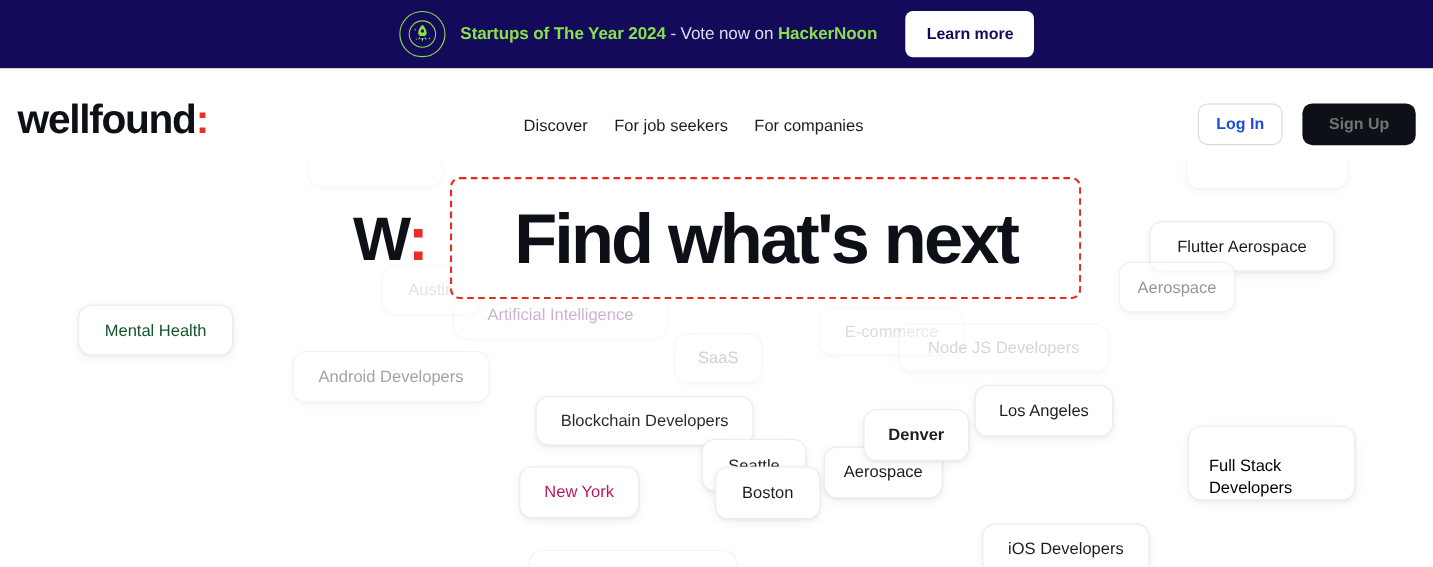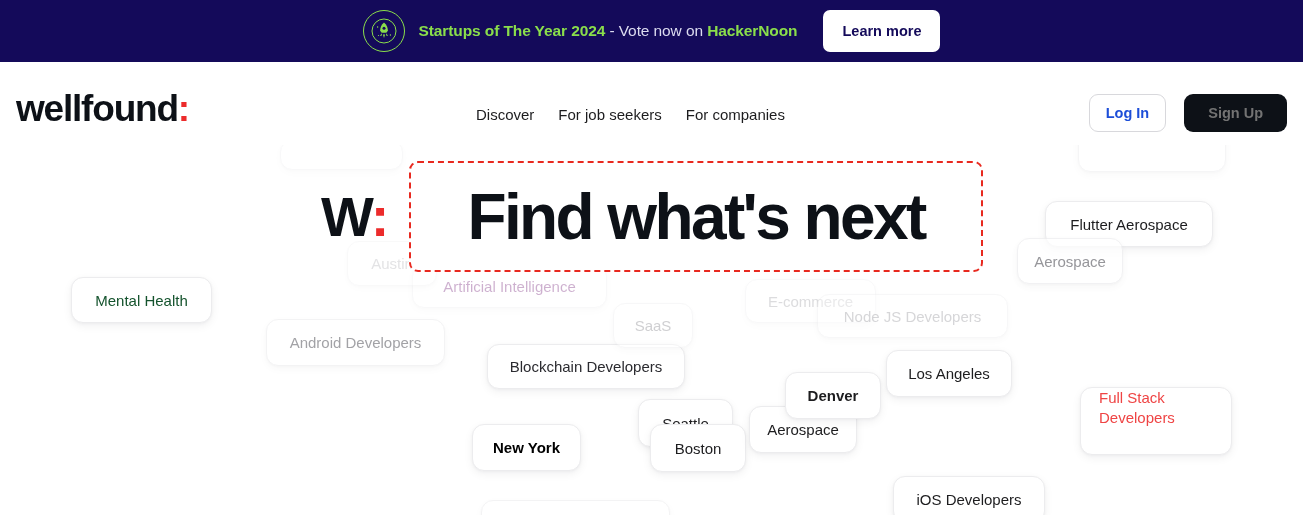--- a/index.html
+++ b/index.html
@@ -150,24 +150,24 @@
   <div id="tag-layer">
       <div class="pill" style="left: 1078px; top: 128px; width: 148px; height: 44px; opacity: 0.5; z-index: 22;"></div>
       <div class="pill" style="left: 481px; top: 500px; width: 189px; height: 46px; opacity: 0.6; z-index: 22;"></div>
       <div class="pill" style="left: 280px; top: 140px; width: 123px; height: 30px; opacity: 0.35; z-index: 22;"></div>
       <div class="pill" style="left: 71px; top: 277px; width: 141px; height: 46px; opacity: 1; color: #14532d; font-size: 15px; z-index: 25;">
         <span>Mental Health</span>
       </div>
       <div class="pill" style="left: 266px; top: 319px; width: 179px; height: 47px; opacity: 0.62; color: rgb(106, 106, 112); font-size: 15px; z-index: 26;">
         <span>Android Developers</span>
       </div>
-      <div class="pill" style="left: 487px; top: 344px; width: 198px; height: 45px; opacity: 1; color: rgb(43, 43, 48); font-size: 15px; z-index: 27;">
+      <div class="pill" style="left: 487px; top: 360px; width: 198px; height: 45px; opacity: 1; color: rgb(43, 43, 48); font-size: 15px; z-index: 27;">
         <span>Blockchain Developers</span>
       </div>
-      <div class="pill" style="left: 472px; top: 424px; width: 109px; height: 47px; opacity: 1; color: #000000; font-size: 15px; z-index: 28; font-weight: bold;">
+      <div class="pill" style="left: 472px; top: 424px; width: 109px; height: 47px; opacity: 1; color: #be185d; font-size: 15px; z-index: 28;">
         <span>New York</span>
       </div>
       <div class="pill" style="left: 638px; top: 399px; width: 95px; height: 48px; opacity: 1; color: rgb(29, 29, 31); font-size: 15px; z-index: 29;">
         <span>Seattle</span>
       </div>
       <div class="pill" style="left: 650px; top: 424px; width: 96px; height: 48px; opacity: 1; color: rgb(29, 29, 31); font-size: 15px; z-index: 30;">
         <span>Boston</span>
       </div>
       <div class="pill" style="left: 749px; top: 406px; width: 108px; height: 47px; opacity: 1; color: rgb(29, 29, 31); font-size: 15px; z-index: 31;">
         <span>Aerospace</span>
@@ -195,21 +195,21 @@
       </div>
       <div class="pill" style="left: 1045px; top: 201px; width: 168px; height: 46px; opacity: 1; color: rgb(29, 29, 31); font-size: 15px; z-index: 39;">
         <span>Flutter Aerospace</span>
       </div>
       <div class="pill" style="left: 1017px; top: 238px; width: 106px; height: 46px; opacity: 0.7; color: rgb(106, 106, 112); font-size: 15px; z-index: 40;">
         <span>Aerospace</span>
       </div>
       <div class="pill" style="left: 893px; top: 476px; width: 152px; height: 47px; opacity: 1; color: rgb(29, 29, 31); font-size: 15px; z-index: 41;">
         <span>iOS Developers</span>
       </div>
-      <div class="pill multiline" style="left: 1080px; top: 387px; width: 152px; height: 68px; color: #ef4444; font-size: 15px; z-index: 44; flex-direction: column; align-items: flex-start; justify-content: flex-start;">
+      <div class="pill multiline" style="left: 1080px; top: 387px; width: 152px; height: 68px; color: #000000; font-size: 15px; z-index: 44; flex-direction: column; align-items: flex-start; justify-content: flex-end;">
         <span>Full Stack</span>
         <span>Developers</span>
       </div>
     </div>
 
   <div class="wmark"><span>W</span><span class="colon">:</span></div>
 
   <div class="headline-box">
     <div class="headline">Find what's next</div>
   </div>

